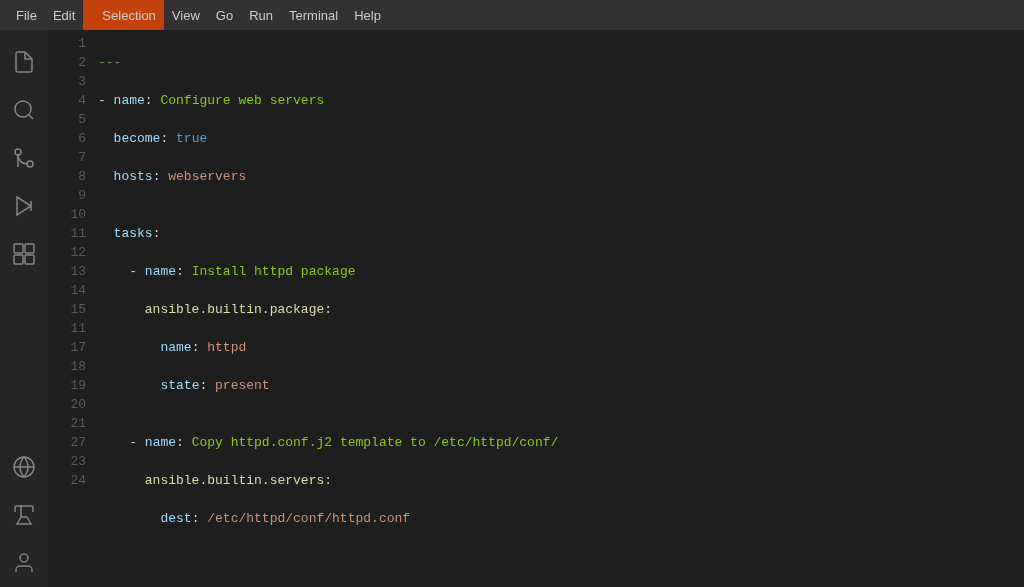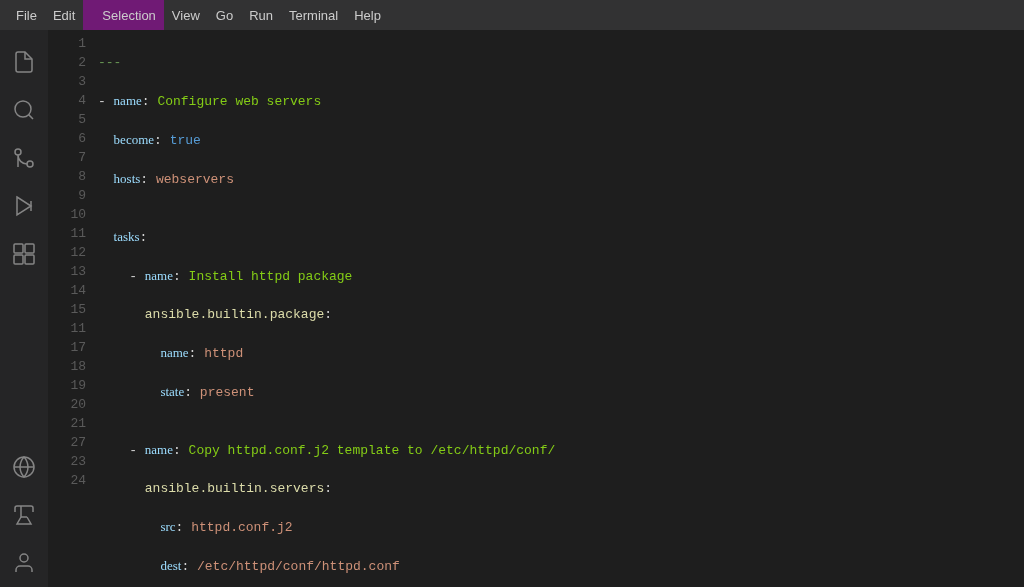--- a/index.html
+++ b/index.html
@@ -27,21 +27,21 @@
       font-family: -apple-system, BlinkMacSystemFont, 'Segoe UI', sans-serif;
       font-size: 13px;
       padding: 0 8px;
       height: 100%;
       display: flex;
       align-items: center;
       cursor: pointer;
       user-select: none;
     }
     .menu-item.active {
-      background: #701a75;
+      background: #c2410c;
       padding-left: 19px;
     }
 
     
     #main {
       display: flex;
       flex: 1;
       overflow: hidden;
     }
 
@@ -103,21 +103,21 @@
       font-size: 13px;
       line-height: 19px;
       color: #d4d4d4;
       white-space: pre;
       padding-right: 20px;
     }
 
     .line { display: block; }
 
     
-    .yaml-key { color: #9cdcfe; font-family: Liberation Serif, serif; }
+    .yaml-key { color: #9cdcfe; }
     .yaml-value { color: #ce9178; }
     .yaml-bool { color: #569cd6; }
     .yaml-dash { color: #d4d4d4; }
     .yaml-task-name { color: #84cc16; }
     .yaml-comment { color: #6a9955; }
     .yaml-module { color: #dcdcaa; }
     .yaml-plain { color: #d4d4d4; }
   </style>
 </head>
 <body>
@@ -231,21 +231,20 @@
 <span class="line"><span class="yaml-plain">  </span><span class="yaml-key">hosts</span><span class="yaml-plain">: </span><span class="yaml-value">webservers</span></span>
 <span class="line"></span>
 <span class="line"><span class="yaml-plain">  </span><span class="yaml-key">tasks</span><span class="yaml-plain">:</span></span>
 <span class="line"><span class="yaml-plain">    </span><span class="yaml-dash">- </span><span class="yaml-key">name</span><span class="yaml-plain">: </span><span class="yaml-task-name">Install httpd package</span></span>
 <span class="line"><span class="yaml-plain">      </span><span class="yaml-module">ansible.builtin.package</span><span class="yaml-plain">:</span></span>
 <span class="line"><span class="yaml-plain">        </span><span class="yaml-key">name</span><span class="yaml-plain">: </span><span class="yaml-value">httpd</span></span>
 <span class="line"><span class="yaml-plain">        </span><span class="yaml-key">state</span><span class="yaml-plain">: </span><span class="yaml-value">present</span></span>
 <span class="line"></span>
 <span class="line"><span class="yaml-plain">    </span><span class="yaml-dash">- </span><span class="yaml-key">name</span><span class="yaml-plain">: </span><span class="yaml-task-name">Copy httpd.conf.j2 template to /etc/httpd/conf/</span></span>
 <span class="line"><span class="yaml-plain">      </span><span class="yaml-module">ansible.builtin.servers</span><span class="yaml-plain">:</span></span>
-<span class="line"><span class="yaml-plain">        </span><span class="yaml-key">src</span><span class="yaml-plain">: </span><span class="yaml-value">httpd.conf.j2</span></span>
 <span class="line"><span class="yaml-plain">        </span><span class="yaml-key">dest</span><span class="yaml-plain">: </span><span class="yaml-value">/etc/httpd/conf/httpd.conf</span></span>
 <span class="line"></span>
 
 
 <span class="line"></span>
 
 
 
 
 

